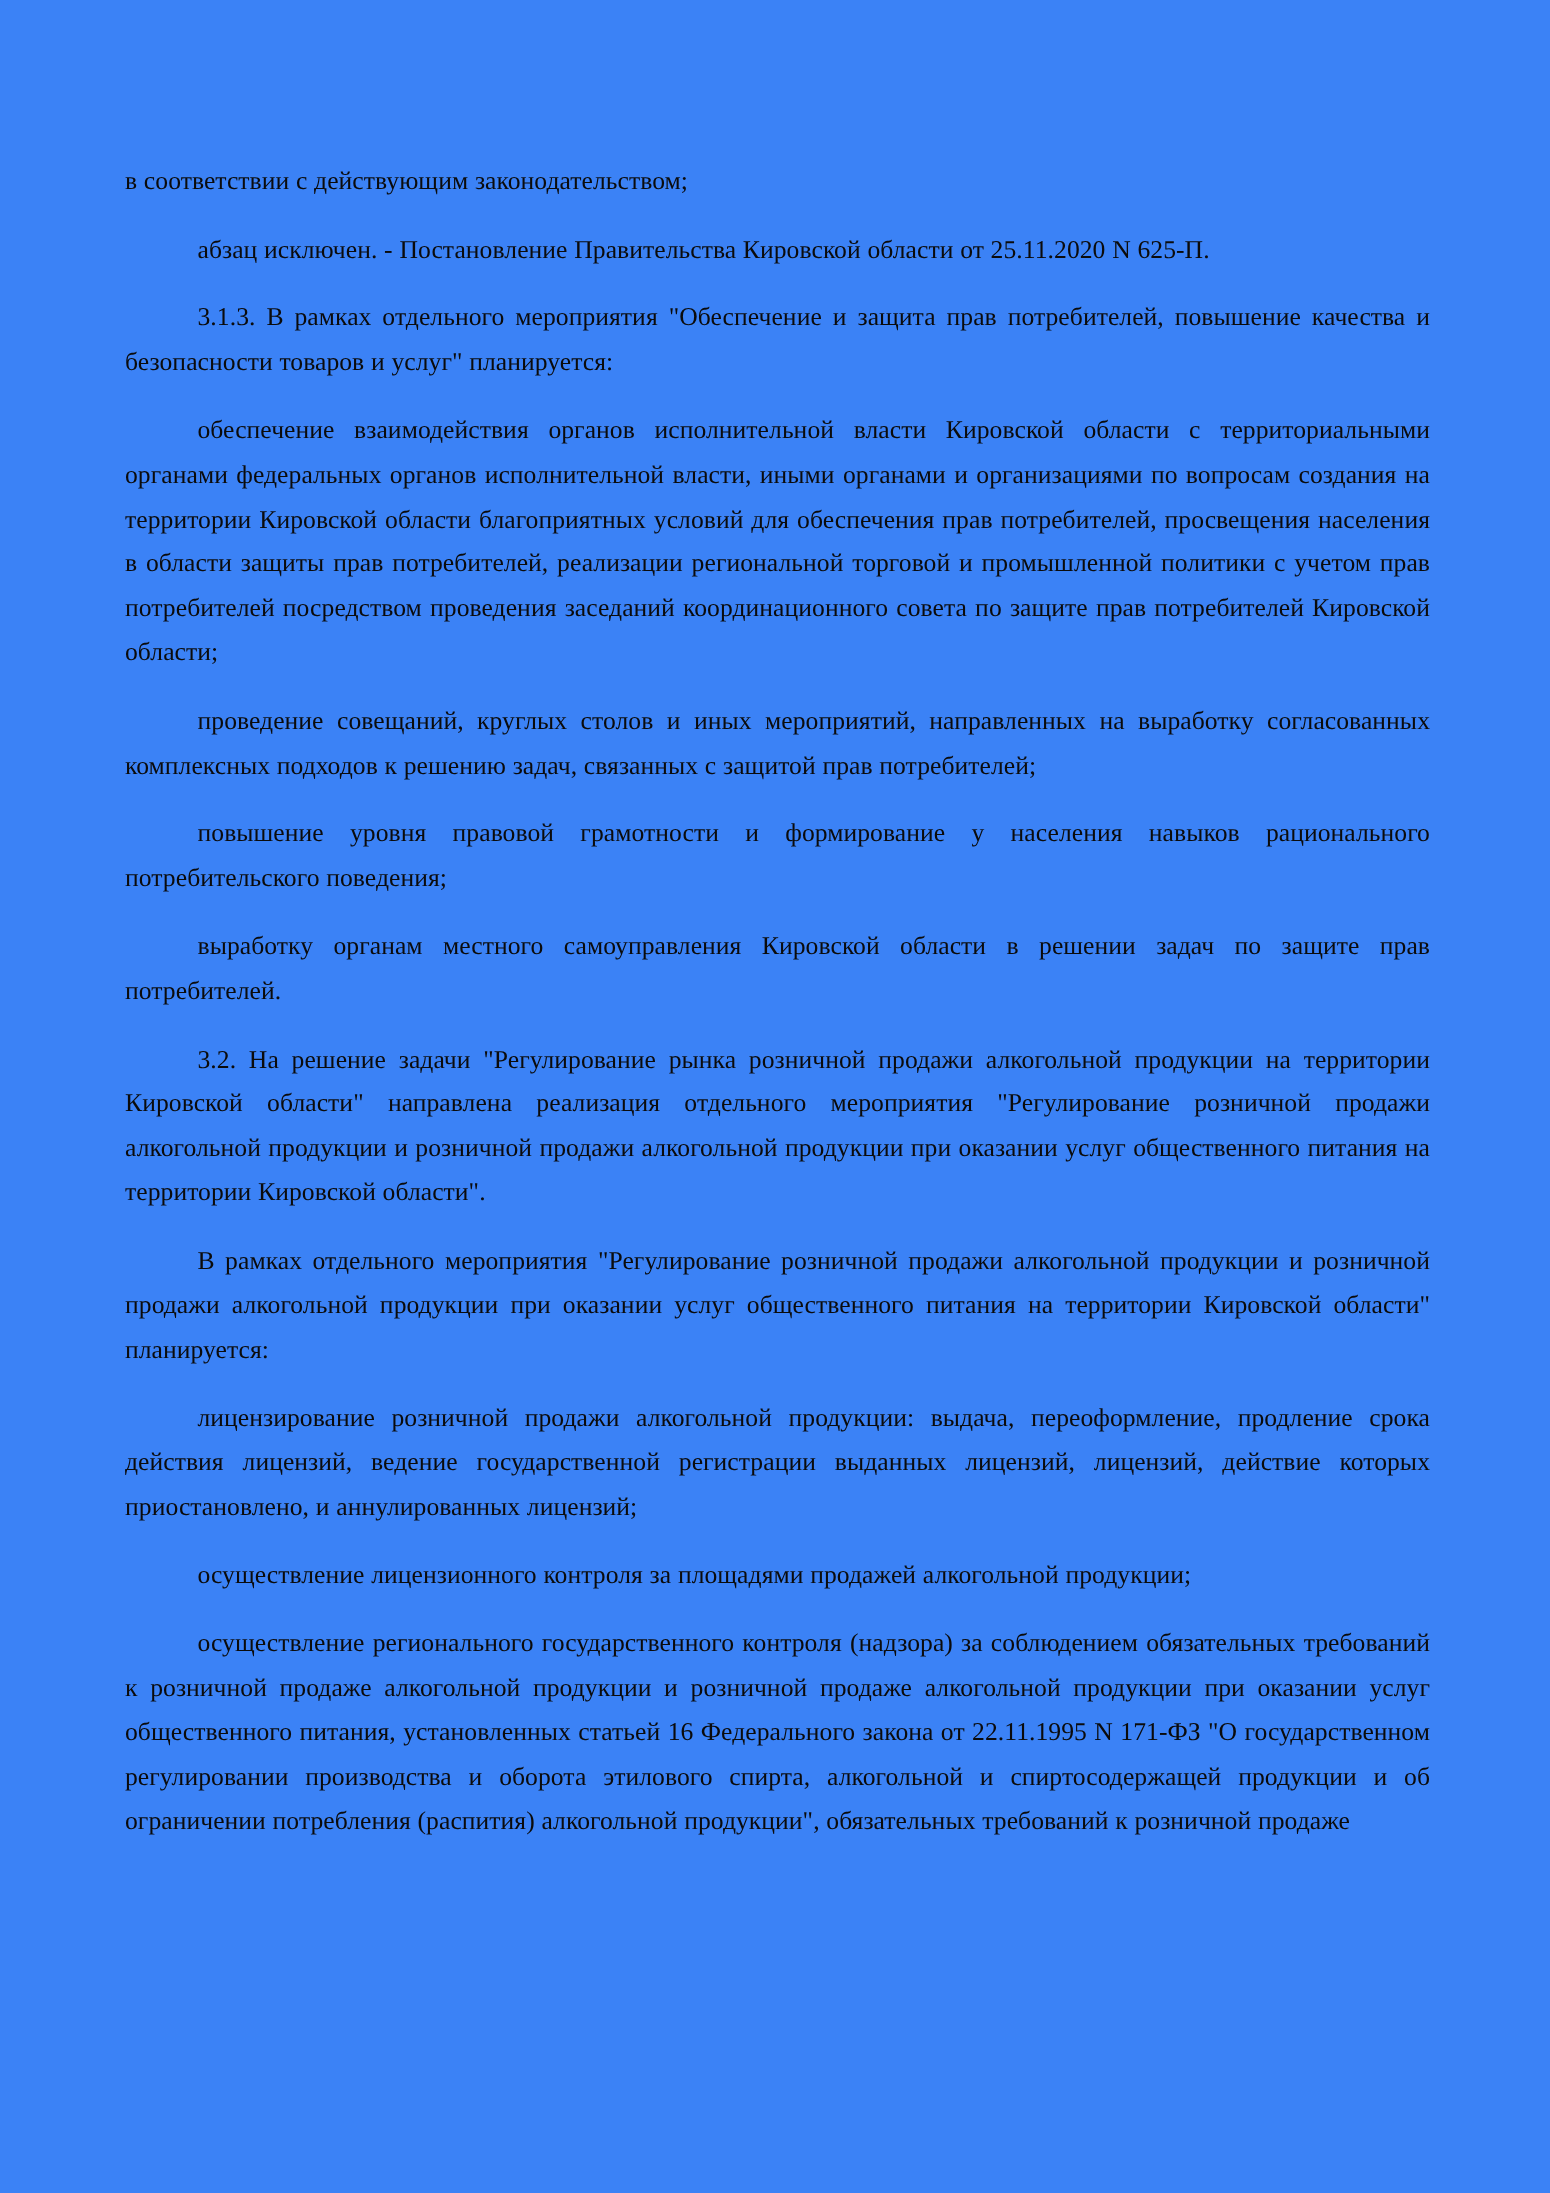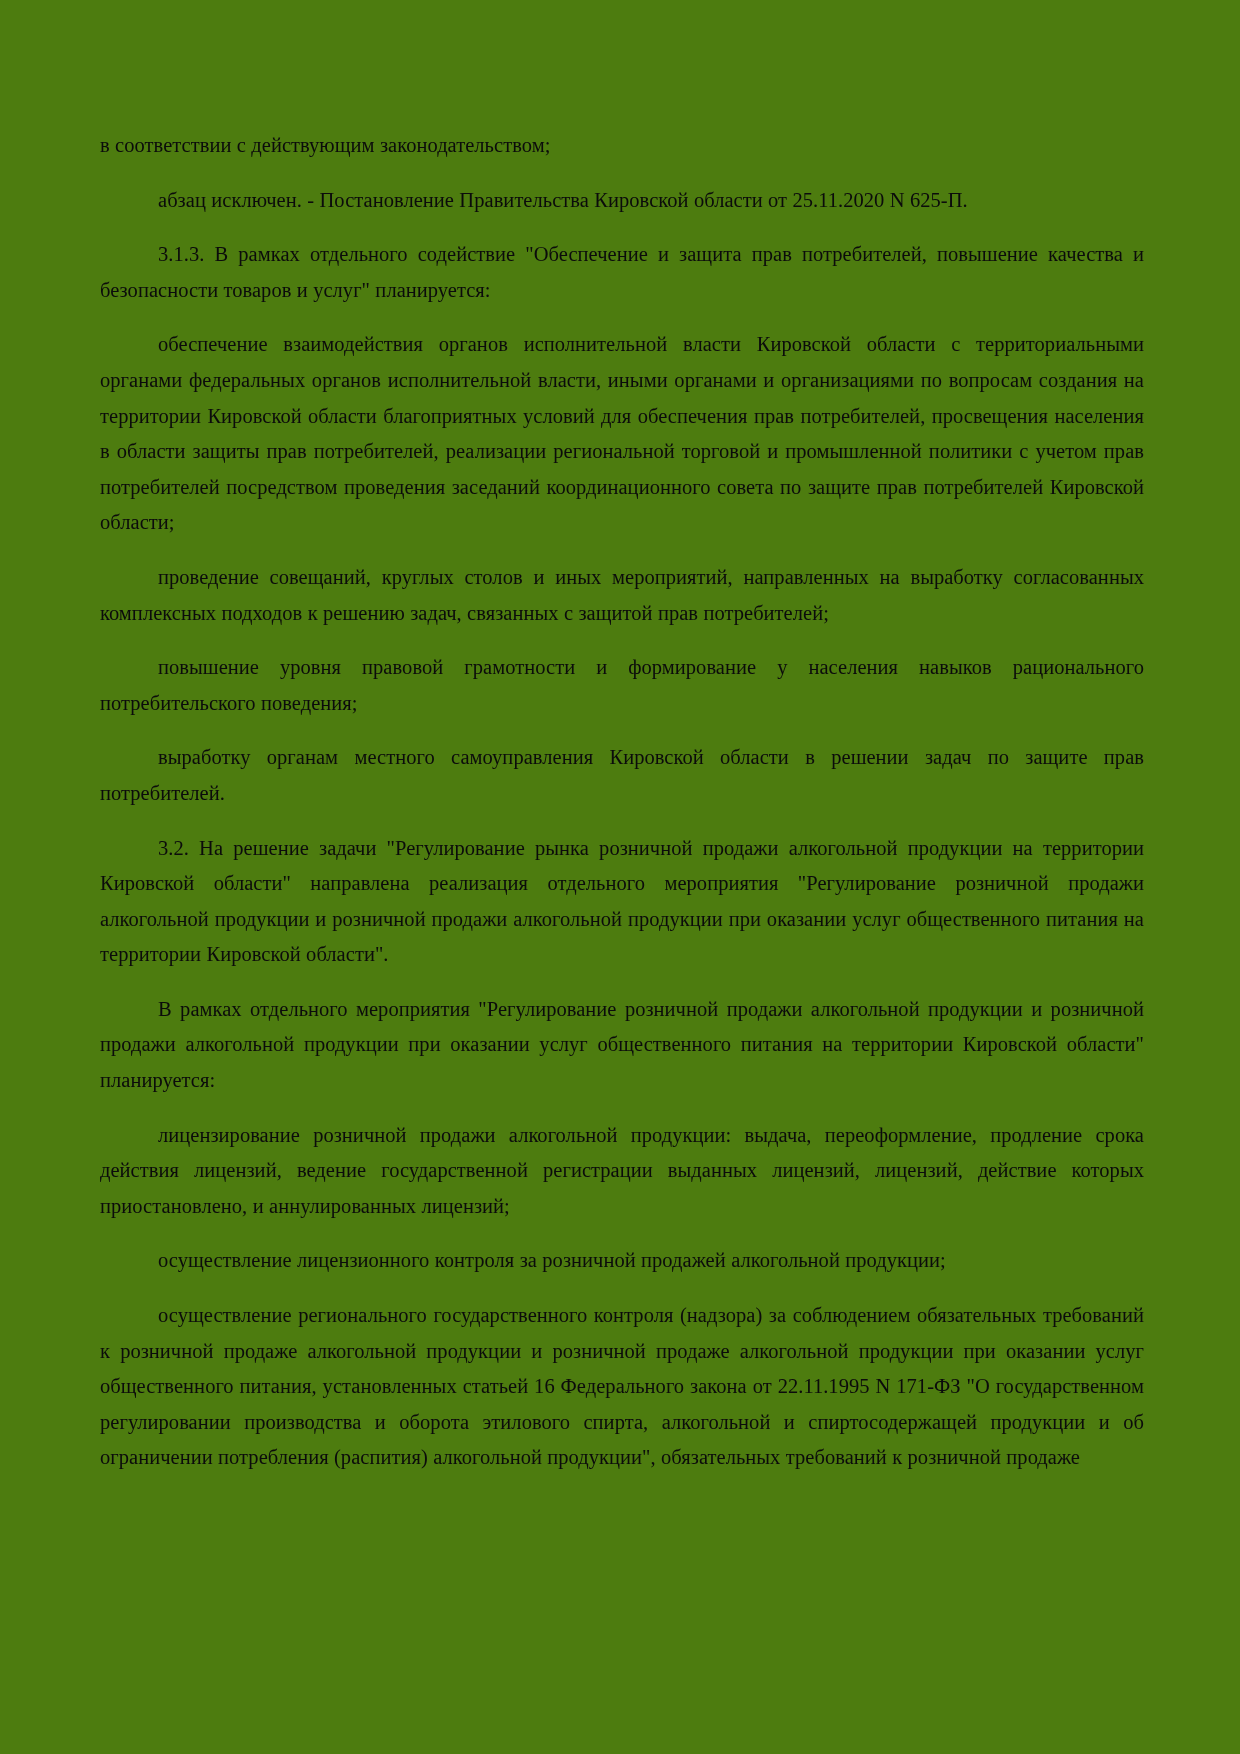--- a/index.html
+++ b/index.html
@@ -5,21 +5,21 @@
 <style>
   html, body {
     margin: 0;
     padding: 0;
     background: #ffffff;
   }
   .page {
     position: relative;
     width: 1240px;
     height: 1754px;
-    background: #4d7c0f;
+    background: #3b82f6;
     box-sizing: border-box;
     overflow: hidden;
   }
   .doc-body {
     position: absolute;
     left: 100px;
     top: 128px;
     width: 1044px;
   }
   .para {
@@ -45,25 +45,25 @@
   }
 </style>
 </head>
 <body>
 
 <div class="page">
   <div class="doc-body">
 
     <p class="para noindent">в соответствии с действующим законодательством;</p>
     <p class="para indent">абзац исключен. - Постановление Правительства Кировской области от 25.11.2020 N 625-П.</p>
-    <p class="para indent">3.1.3. В рамках отдельного содействие "Обеспечение и защита прав потребителей, повышение качества и безопасности товаров и услуг" планируется:</p>
+    <p class="para indent">3.1.3. В рамках отдельного мероприятия "Обеспечение и защита прав потребителей, повышение качества и безопасности товаров и услуг" планируется:</p>
     <p class="para indent">обеспечение взаимодействия органов исполнительной власти Кировской области с территориальными органами федеральных органов исполнительной власти, иными органами и организациями по вопросам создания на территории Кировской области благоприятных условий для обеспечения прав потребителей, просвещения населения в области защиты прав потребителей, реализации региональной торговой и промышленной политики с учетом прав потребителей посредством проведения заседаний координационного совета по защите прав потребителей Кировской области;</p>
     <p class="para indent">проведение совещаний, круглых столов и иных мероприятий, направленных на выработку согласованных комплексных подходов к решению задач, связанных с защитой прав потребителей;</p>
     <p class="para indent">повышение уровня правовой грамотности и формирование у населения навыков рационального потребительского поведения;</p>
     <p class="para indent">выработку органам местного самоуправления Кировской области в решении задач по защите прав потребителей.</p>
     <p class="para indent">3.2. На решение задачи "Регулирование рынка розничной продажи алкогольной продукции на территории Кировской области" направлена реализация отдельного мероприятия "Регулирование розничной продажи алкогольной продукции и розничной продажи алкогольной продукции при оказании услуг общественного питания на территории Кировской области".</p>
     <p class="para indent">В рамках отдельного мероприятия "Регулирование розничной продажи алкогольной продукции и розничной продажи алкогольной продукции при оказании услуг общественного питания на территории Кировской области" планируется:</p>
     <p class="para indent">лицензирование розничной продажи алкогольной продукции: выдача, переоформление, продление срока действия лицензий, ведение государственной регистрации выданных лицензий, лицензий, действие которых приостановлено, и аннулированных лицензий;</p>
-    <p class="para indent">осуществление лицензионного контроля за розничной продажей алкогольной продукции;</p>
+    <p class="para indent">осуществление лицензионного контроля за площадями продажей алкогольной продукции;</p>
     <p class="para indent last">осуществление регионального государственного контроля (надзора) за соблюдением обязательных требований к розничной продаже алкогольной продукции и розничной продаже алкогольной продукции при оказании услуг общественного питания, установленных статьей 16 Федерального закона от 22.11.1995 N 171-ФЗ "О государственном регулировании производства и оборота этилового спирта, алкогольной и спиртосодержащей продукции и об ограничении потребления (распития) алкогольной продукции", обязательных требований к розничной продаже</p>
 
   </div>
 </div>
 
 </body></html>

